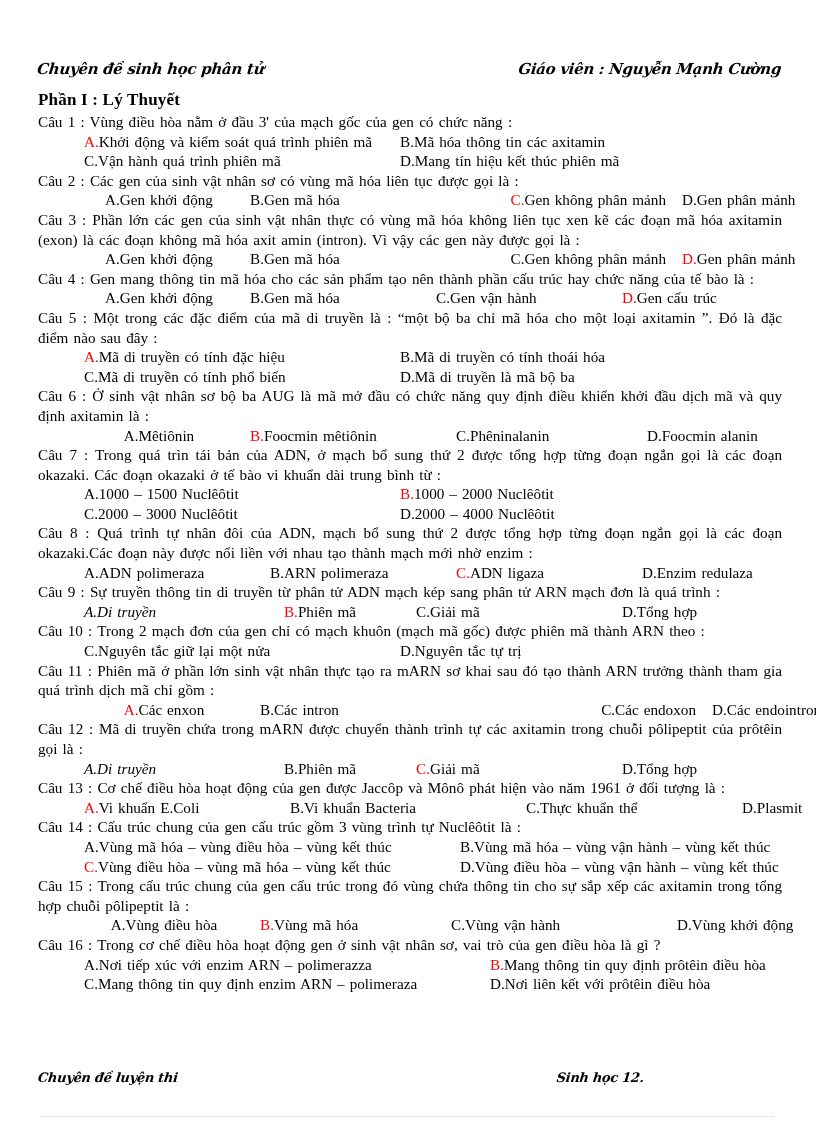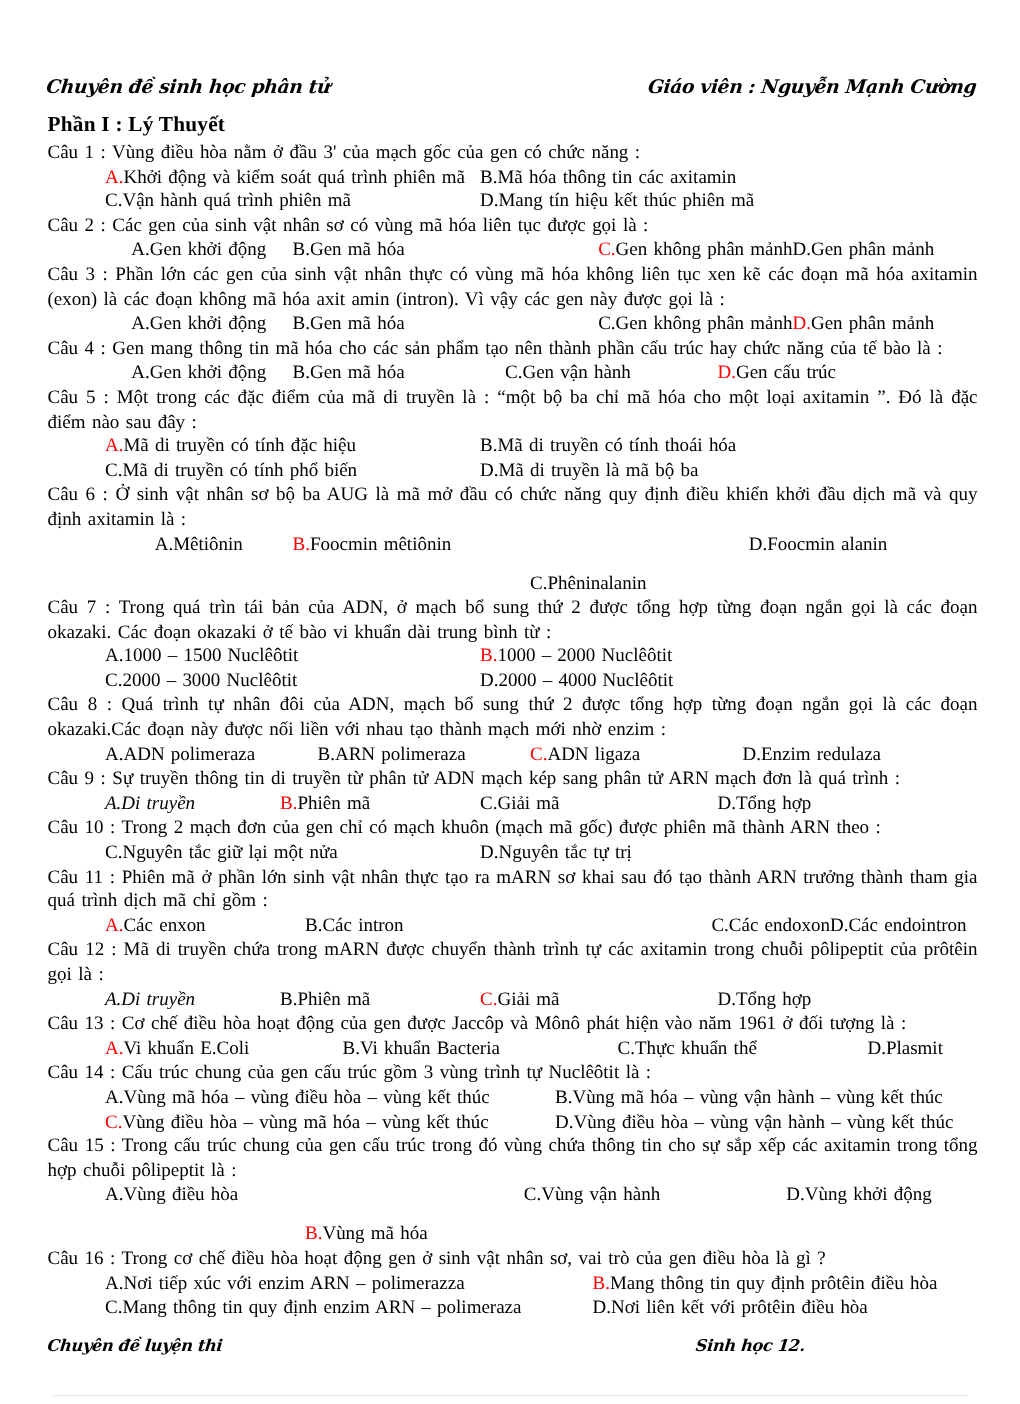--- a/index.html
+++ b/index.html
@@ -88,29 +88,30 @@
   .opts {
     margin: 0 0 0 46px;
     padding: 0;
     font-size: 15.2px;
     line-height: 19.6px;
     word-spacing: 1.2px;
   }
   .optrow {
     display: flex;
     margin: 0;
+    gap: 16px;
   }
   .opt { white-space: nowrap; }
   .mark { font-weight: normal; }
   .mark.correct { color: #ff0000; }
   .w140 { width: 140px; flex: 0 0 140px; font-style: italic; }
   .w150 { width: 150px; flex: 0 0 150px; text-align: center; }
-  .w160 { width: 160px; flex: 0 0 160px; }
+  .w160 { width: 160px; flex: 0 0 160px; text-align: center; }
   .w170 { width: 170px; flex: 0 0 170px; }
-  .w175 { width: 175px; flex: 0 0 175px; margin-top: 31px; }
+  .w175 { width: 175px; flex: 0 0 175px; }
   .w190 { width: 190px; flex: 0 0 190px; }
   .w200 { width: 200px; flex: 0 0 200px; }
   .w210 { width: 210px; flex: 0 0 210px; }
   .w220 { width: 220px; flex: 0 0 220px; }
   .w230 { width: 230px; flex: 0 0 230px; text-align: right; }
   .w300 { width: 300px; flex: 0 0 300px; }
   .w360 { width: 360px; flex: 0 0 360px; }
   .w390 { width: 390px; flex: 0 0 390px; }
 </style>
 </head>

